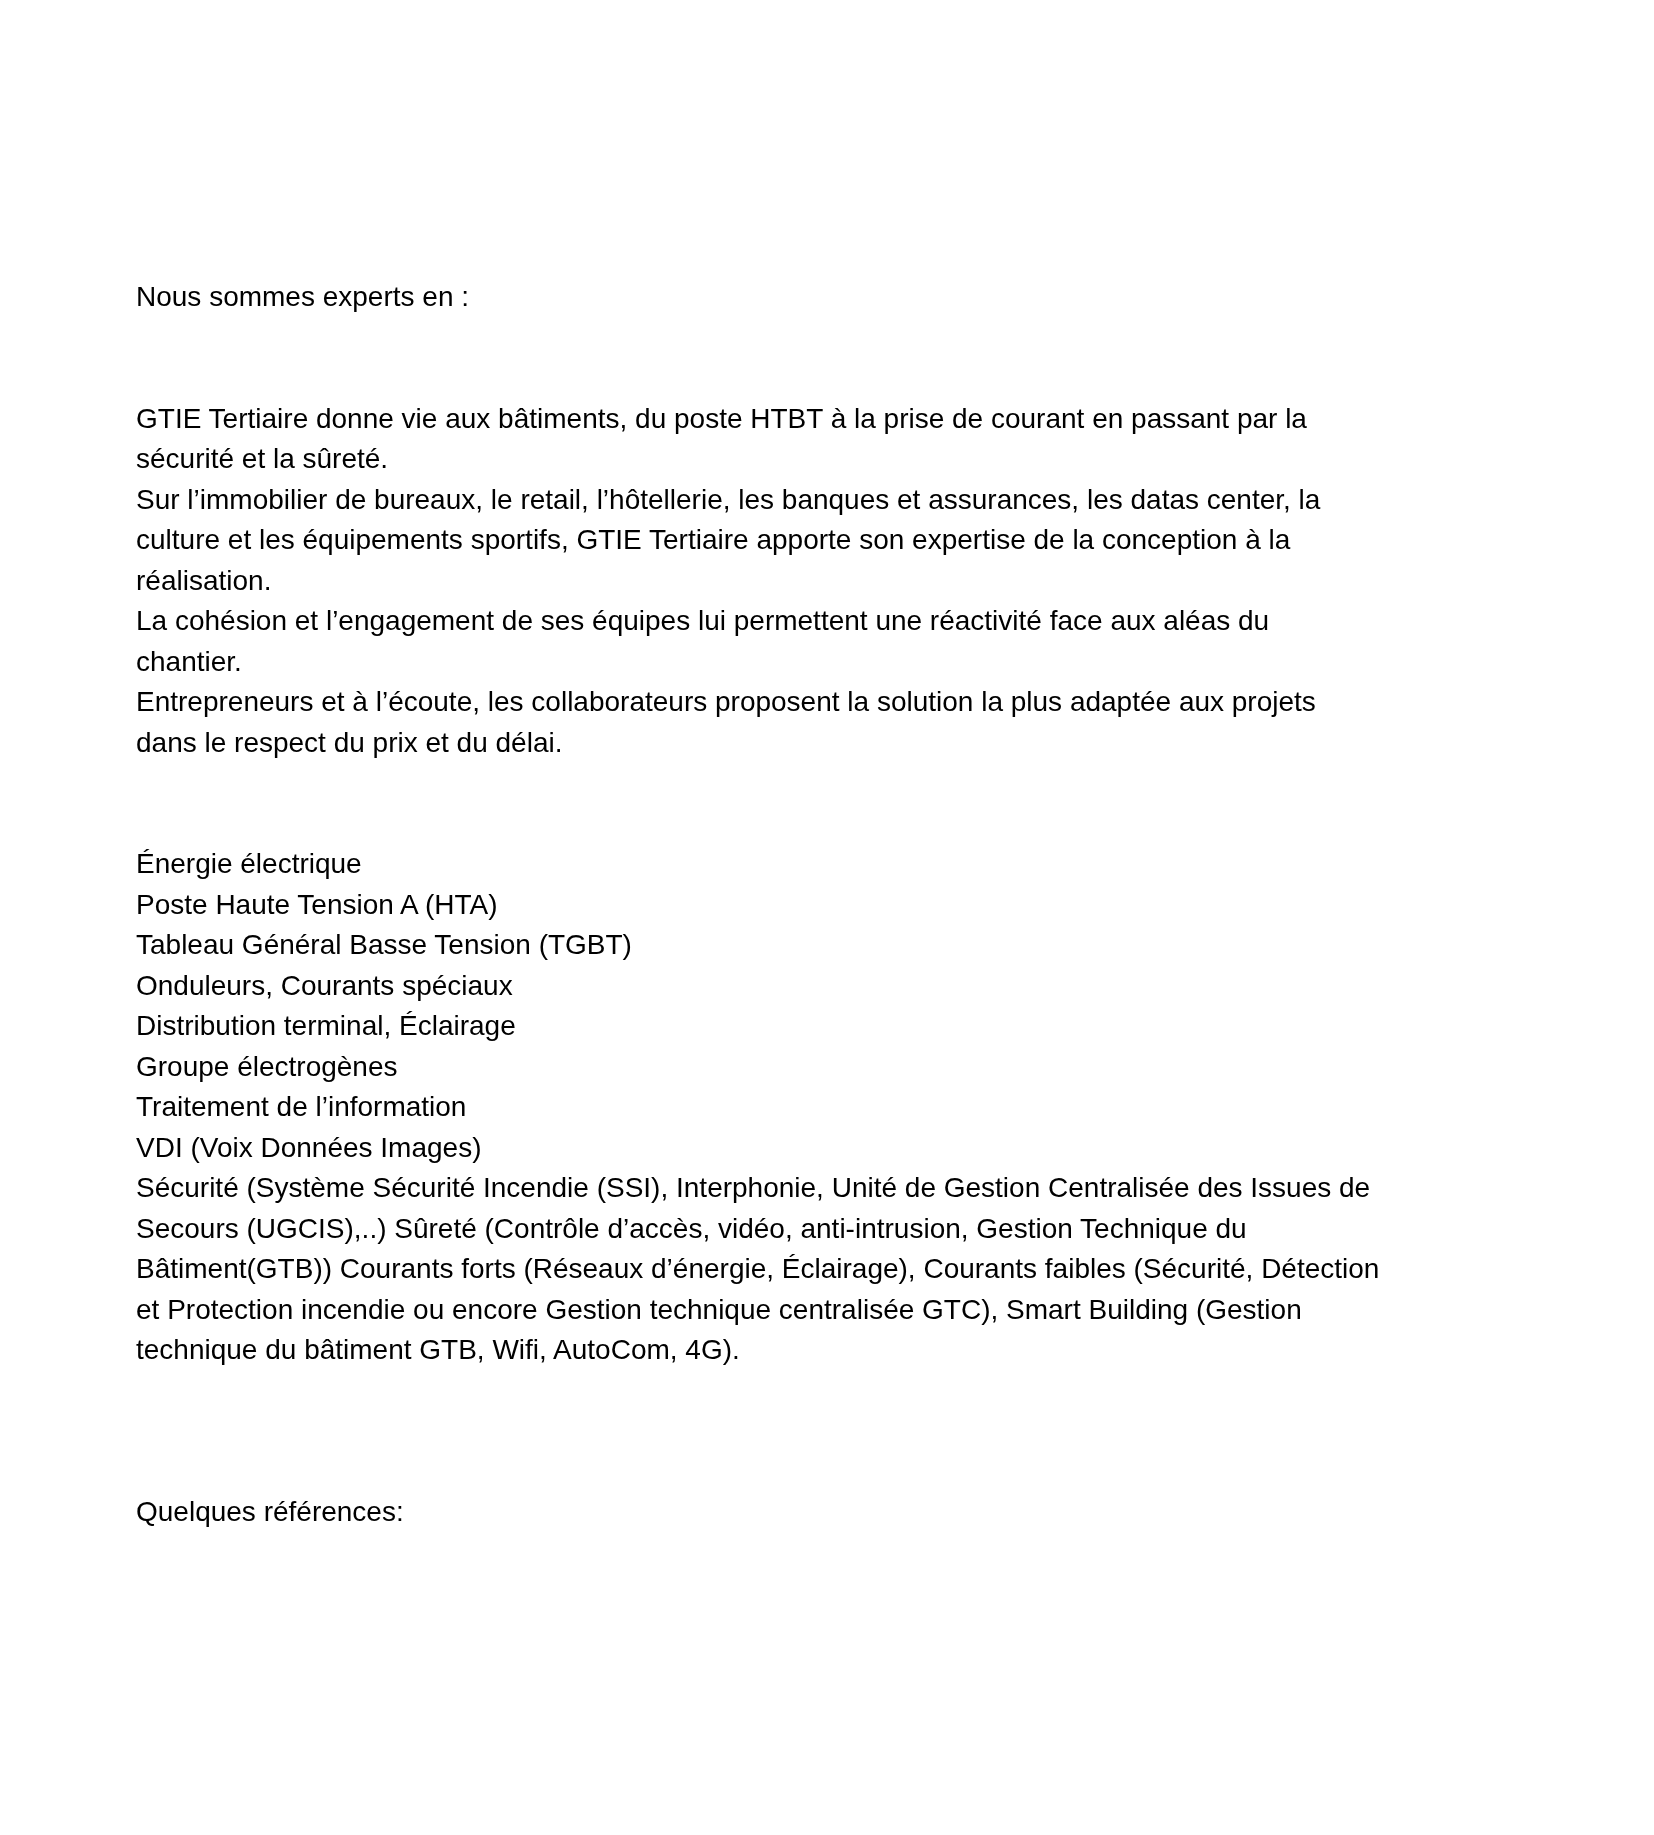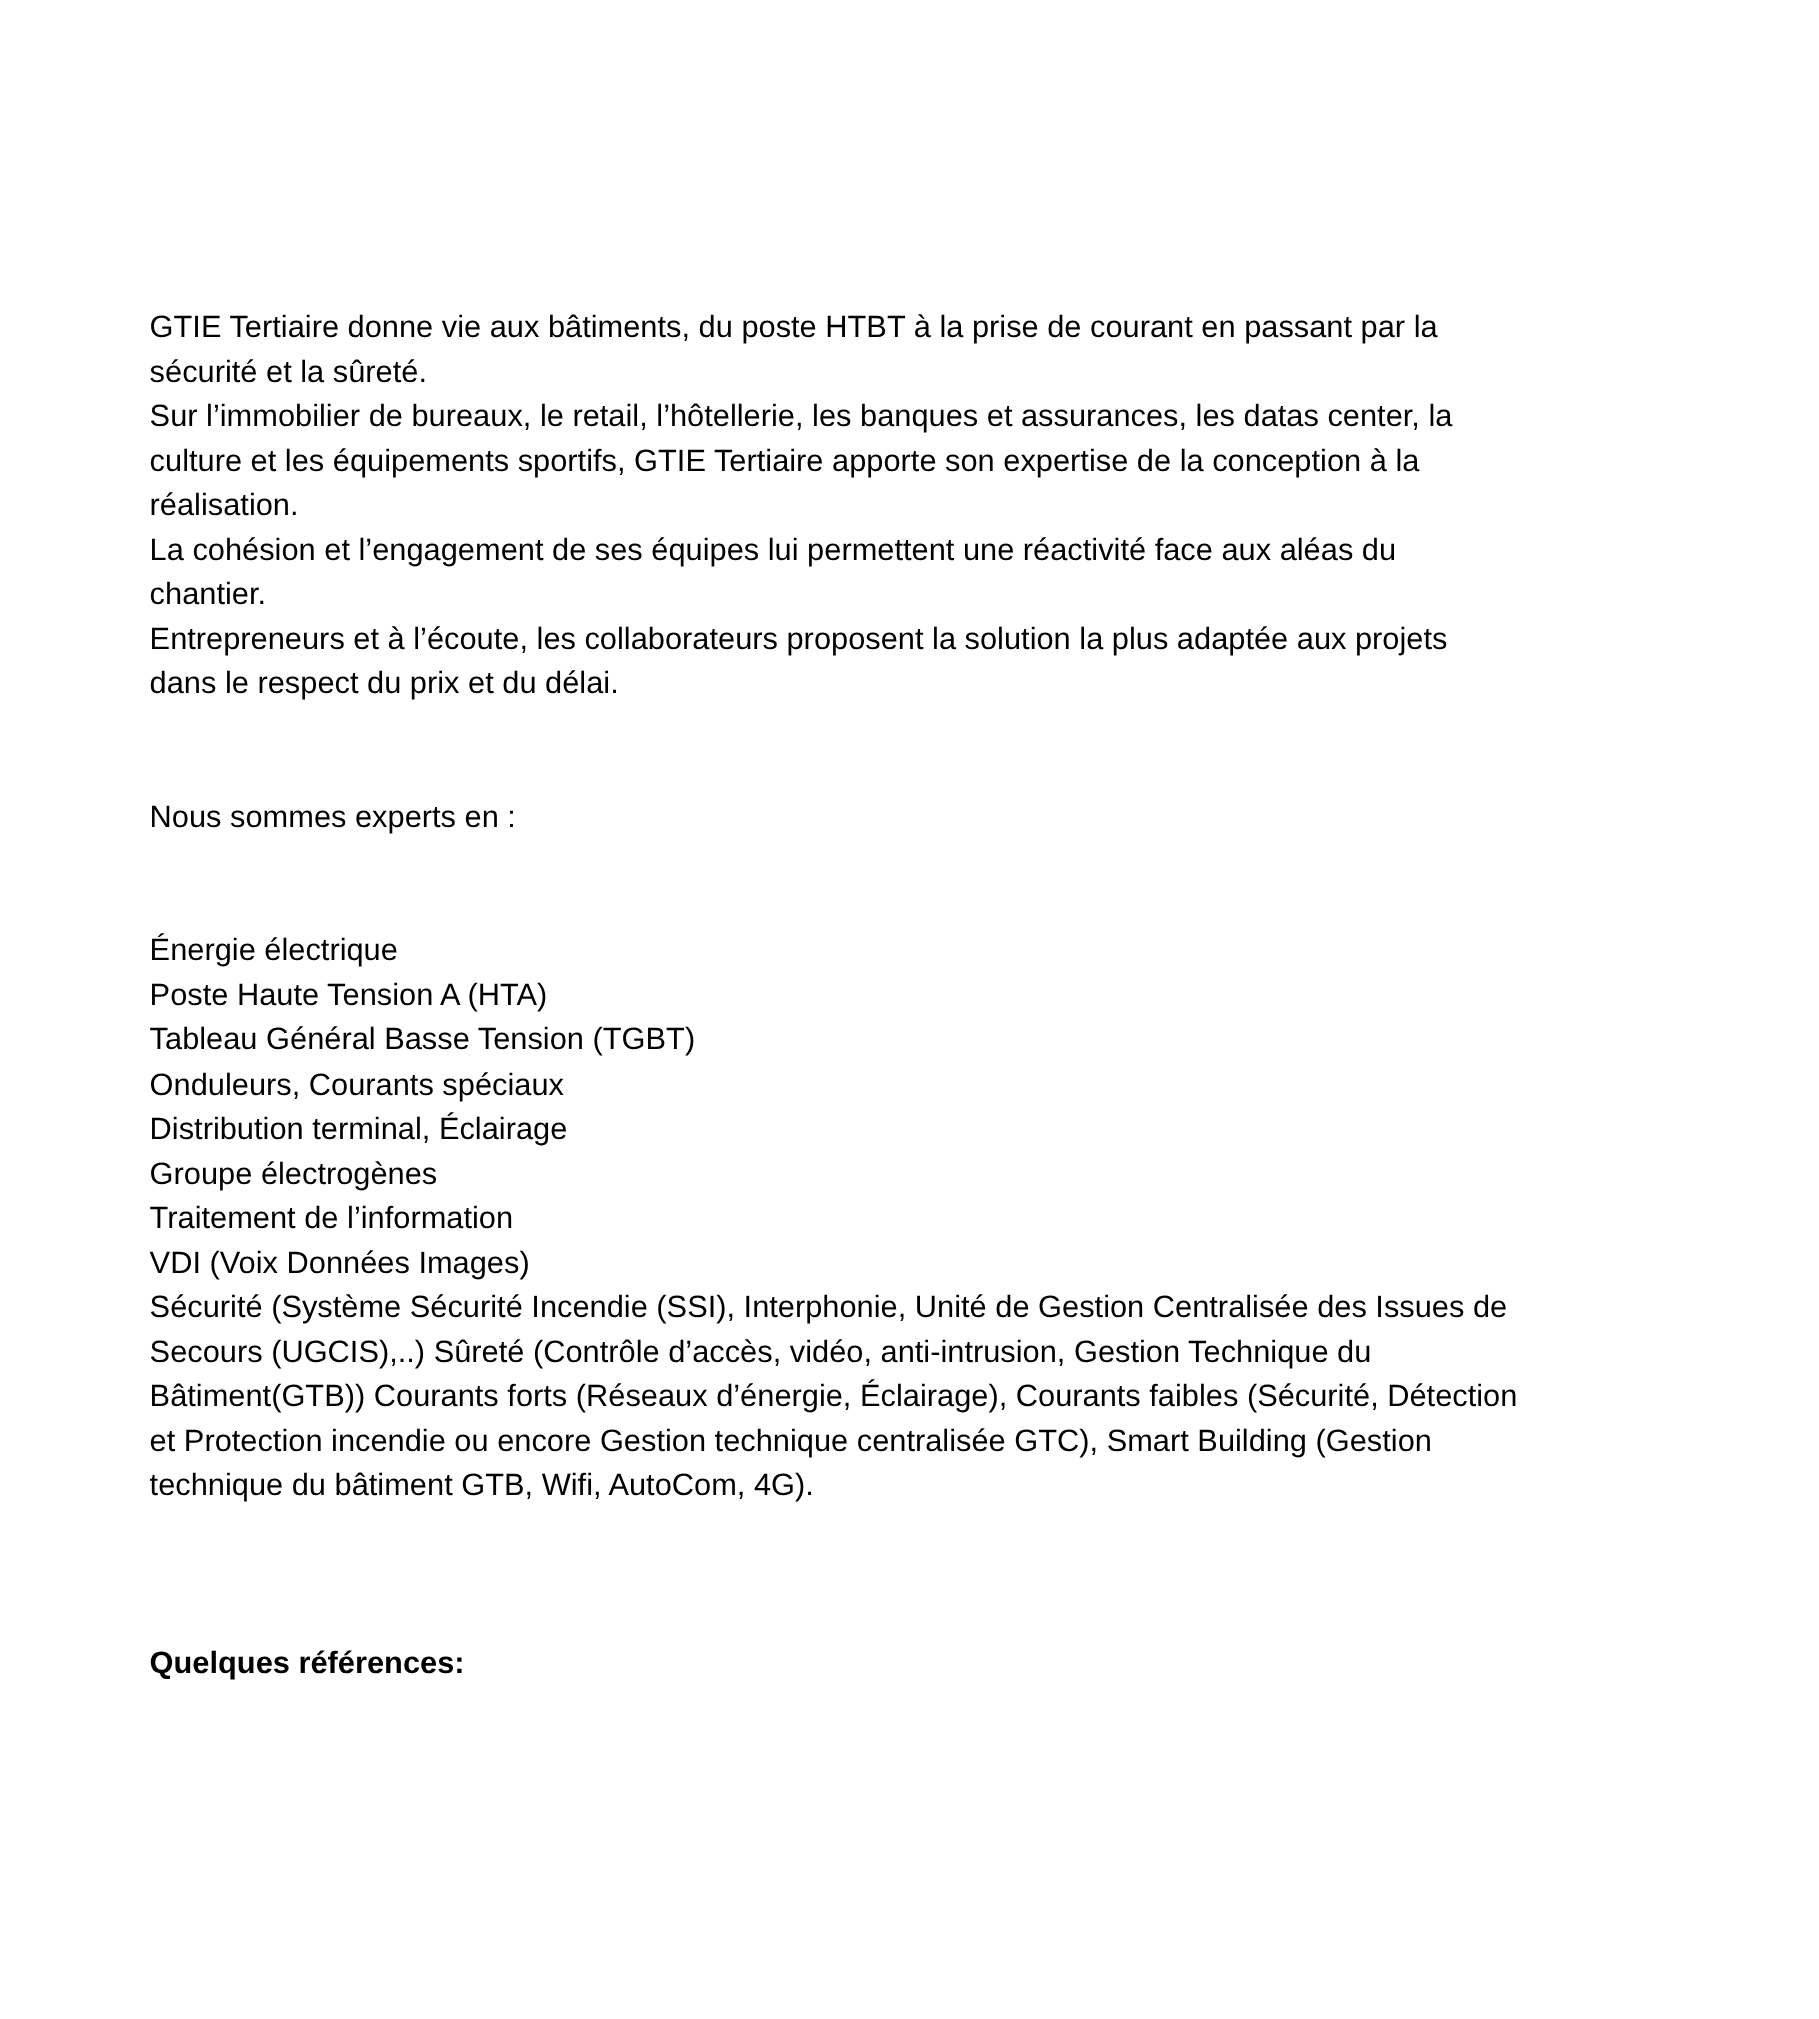--- a/index.html
+++ b/index.html
@@ -29,40 +29,40 @@
   .doc-content p {
     margin: 0;
   }
   .block {
     margin: 0 0 40.5px 0;
   }
   .block:last-child {
     margin-bottom: 0;
   }
   .bold {
-    font-weight: bold;
+    font-weight: normal;
   }
 </style>
 </head>
 <body>
 
 <div class="page">
   <div class="doc-content">
+
+    <p class="block">Nous sommes experts en :</p>
 
     <p class="block">GTIE Tertiaire donne vie aux bâtiments, du poste HTBT à la prise de courant en passant par la
 sécurité et la sûreté.
 Sur l’immobilier de bureaux, le retail, l’hôtellerie, les banques et assurances, les datas center, la
 culture et les équipements sportifs, GTIE Tertiaire apporte son expertise de la conception à la
 réalisation.
 La cohésion et l’engagement de ses équipes lui permettent une réactivité face aux aléas du
 chantier.
 Entrepreneurs et à l’écoute, les collaborateurs proposent la solution la plus adaptée aux projets
 dans le respect du prix et du délai.</p>
-
-    <p class="block">Nous sommes experts en :</p>
 
     <p class="block">Énergie électrique
 Poste Haute Tension A (HTA)
 Tableau Général Basse Tension (TGBT)
 Onduleurs, Courants spéciaux
 Distribution terminal, Éclairage
 Groupe électrogènes
 Traitement de l’information
 VDI (Voix Données Images)
 Sécurité (Système Sécurité Incendie (SSI), Interphonie, Unité de Gestion Centralisée des Issues de

